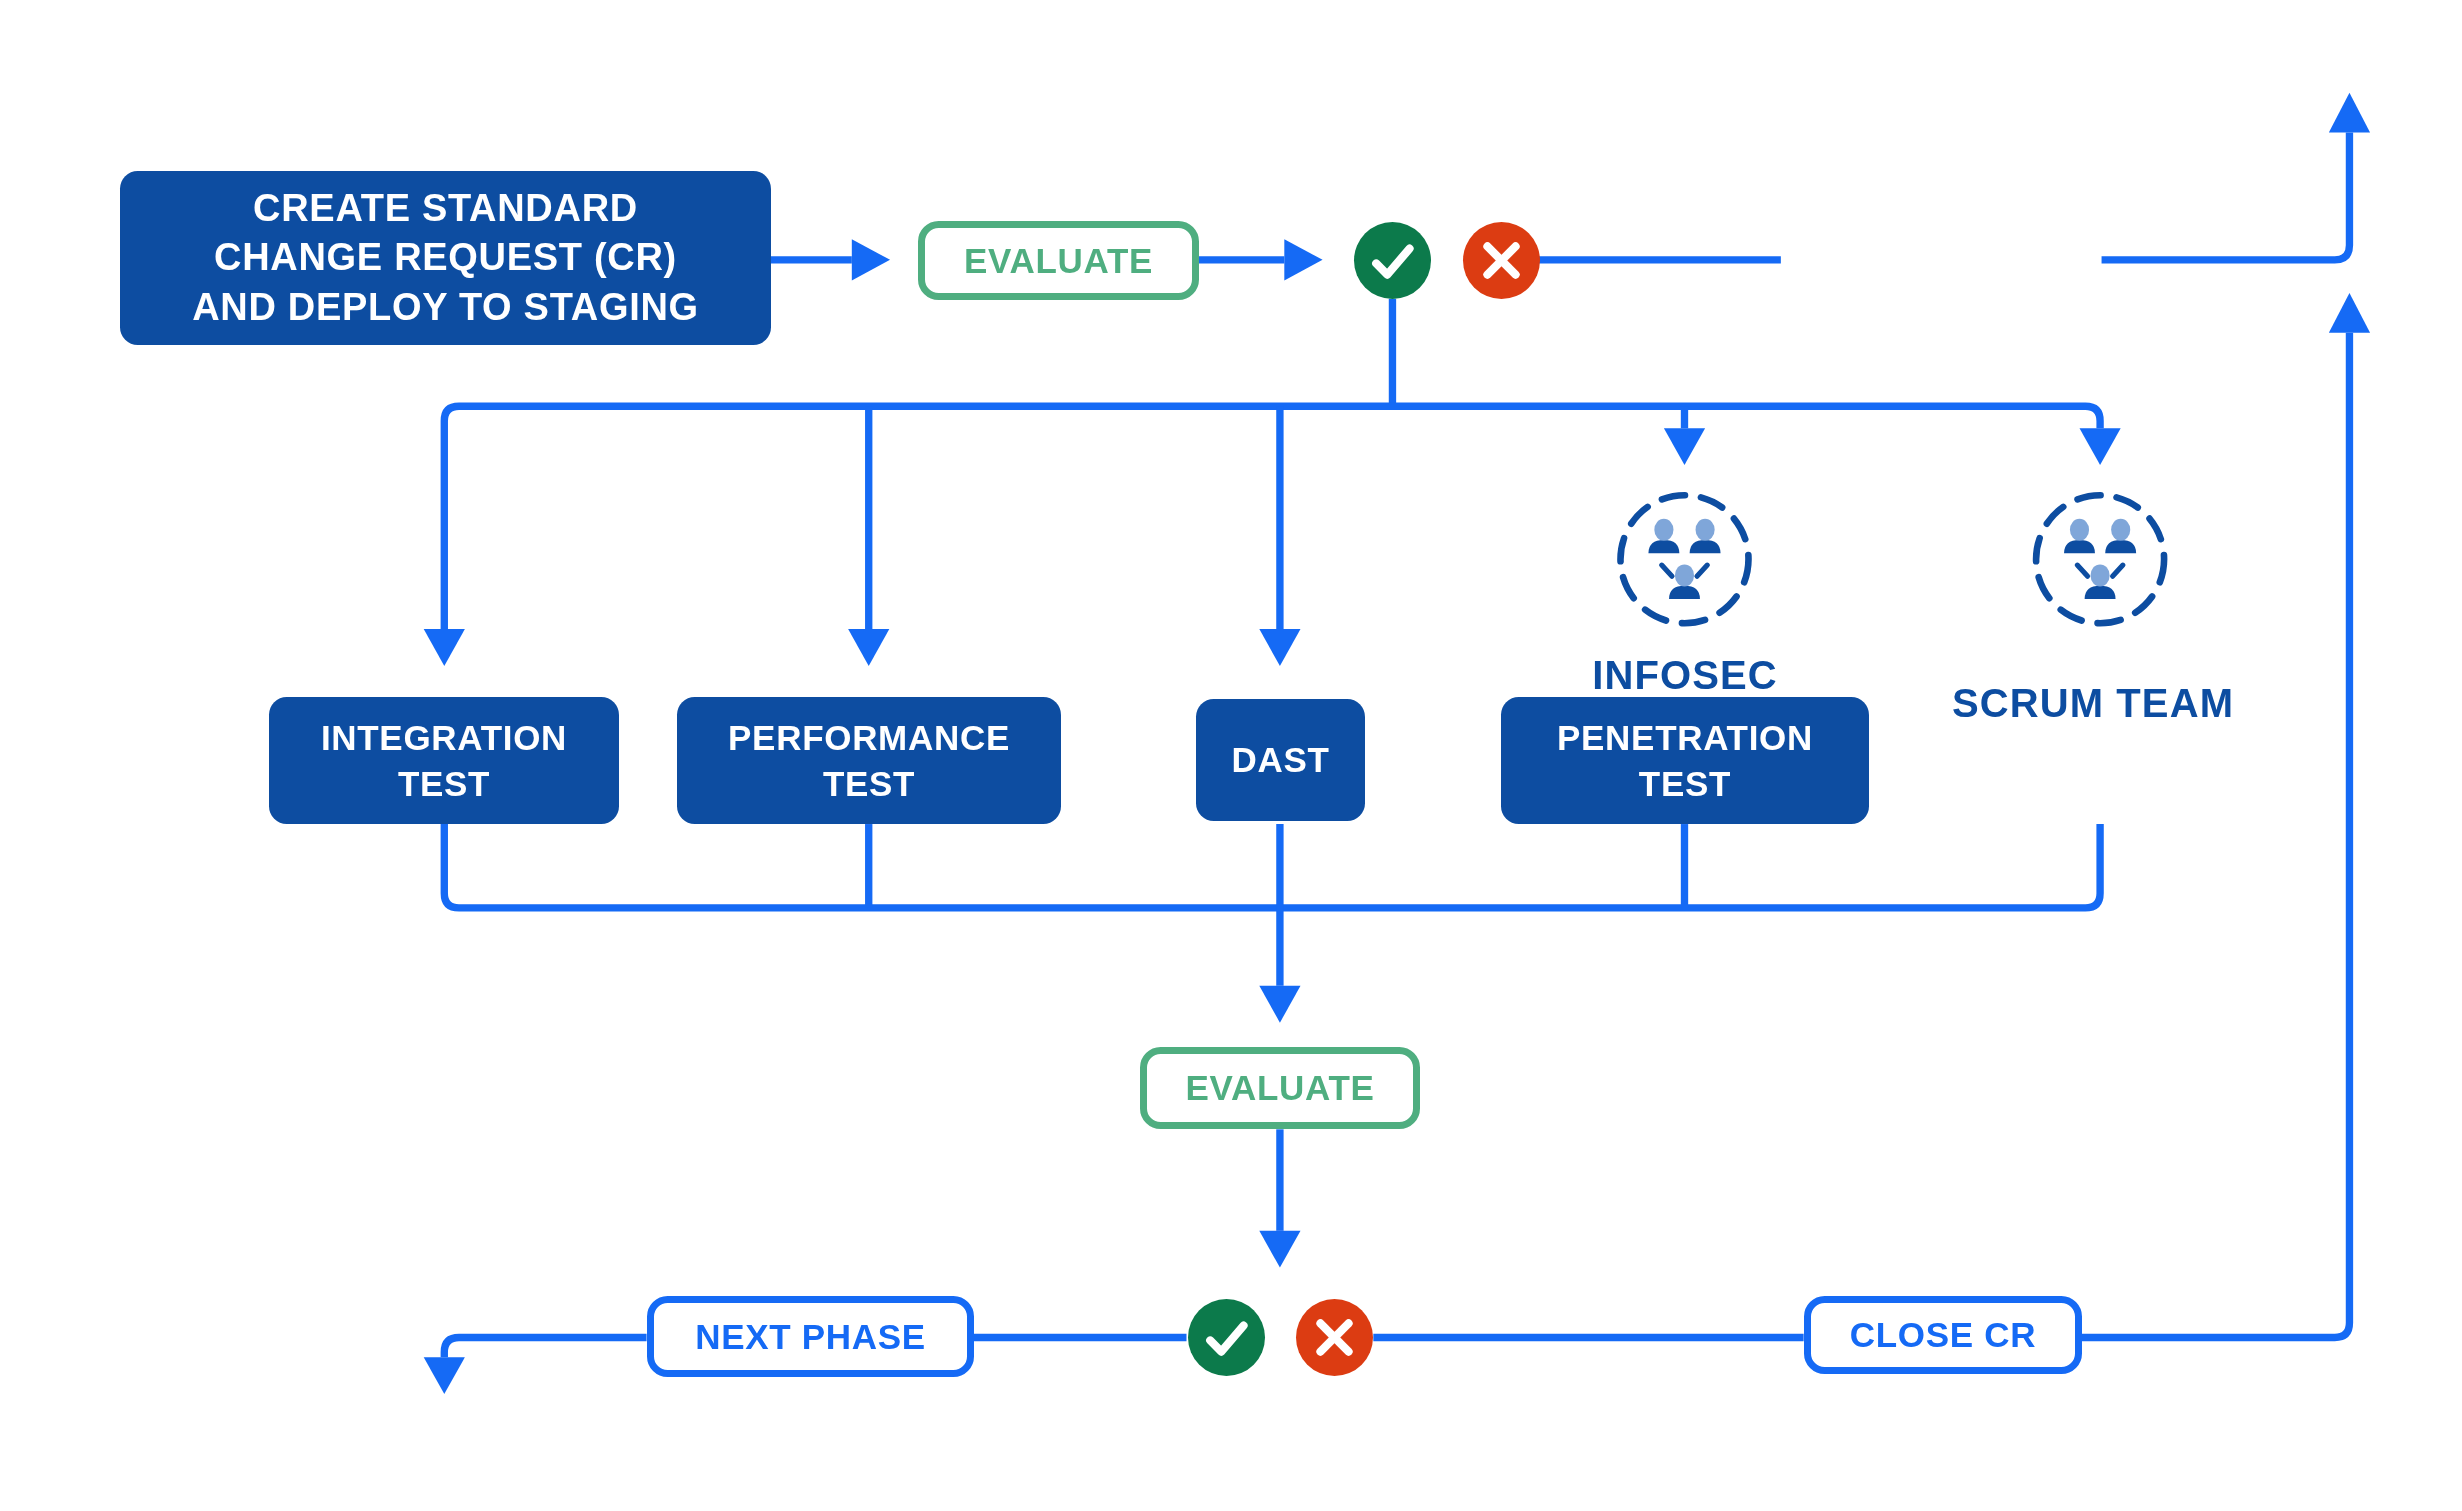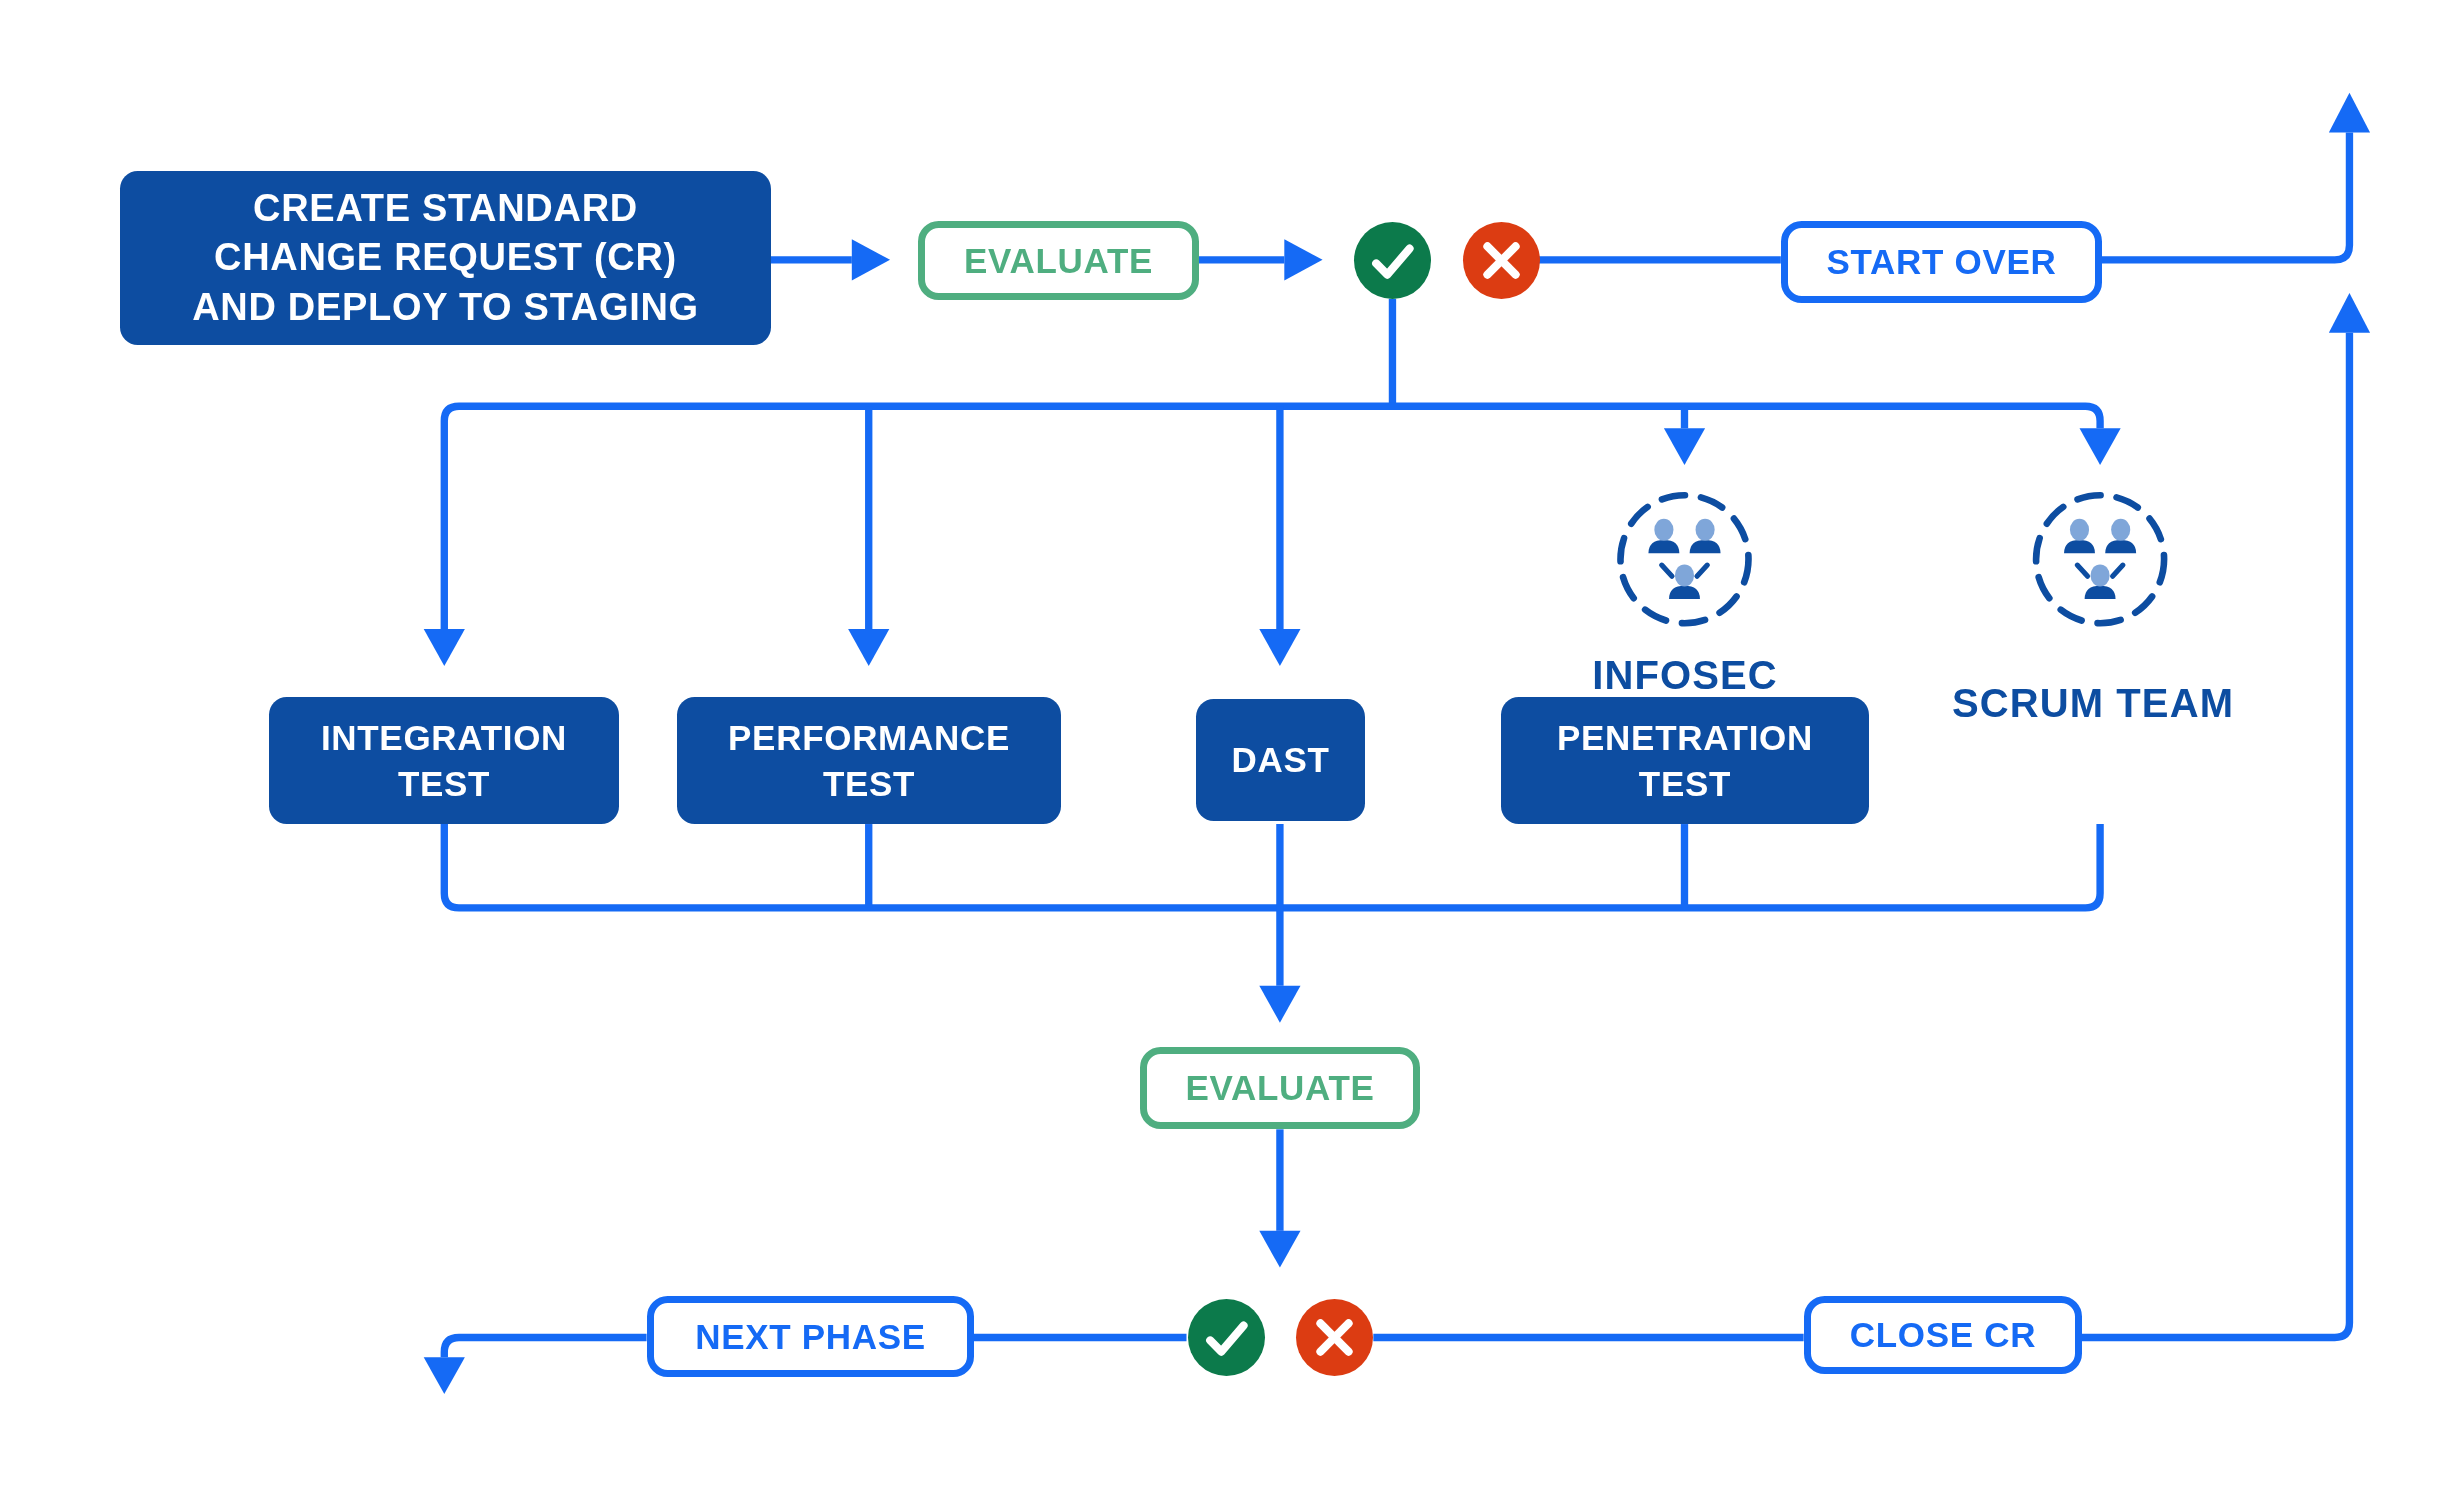--- a/index.html
+++ b/index.html
@@ -104,21 +104,20 @@
     <use href="#team" transform="translate(2290,760)"></use>
     <use href="#team" transform="translate(2855,760)"></use>
   </svg>
 
   <div class="node filled big" style="left:120px;top:171px;width:651px;height:174px;">CREATE STANDARD
 CHANGE REQUEST (CR)
 AND DEPLOY TO STAGING</div>
 
   <div class="node outline green" style="left:918px;top:221px;width:281px;height:79px;">EVALUATE</div>
 
-  <div class="node outline blue" style="left:1781px;top:221px;width:321px;height:82px;">START OVER</div>
 
   <div class="node filled" style="left:269px;top:697px;width:350px;height:127px;">INTEGRATION
 TEST</div>
 
   <div class="node filled" style="left:677px;top:697px;width:384px;height:127px;">PERFORMANCE
 TEST</div>
 
   <div class="node filled" style="left:1196px;top:699px;width:169px;height:122px;">DAST</div>
 
   <div class="node filled" style="left:1501px;top:697px;width:368px;height:127px;">PENETRATION

